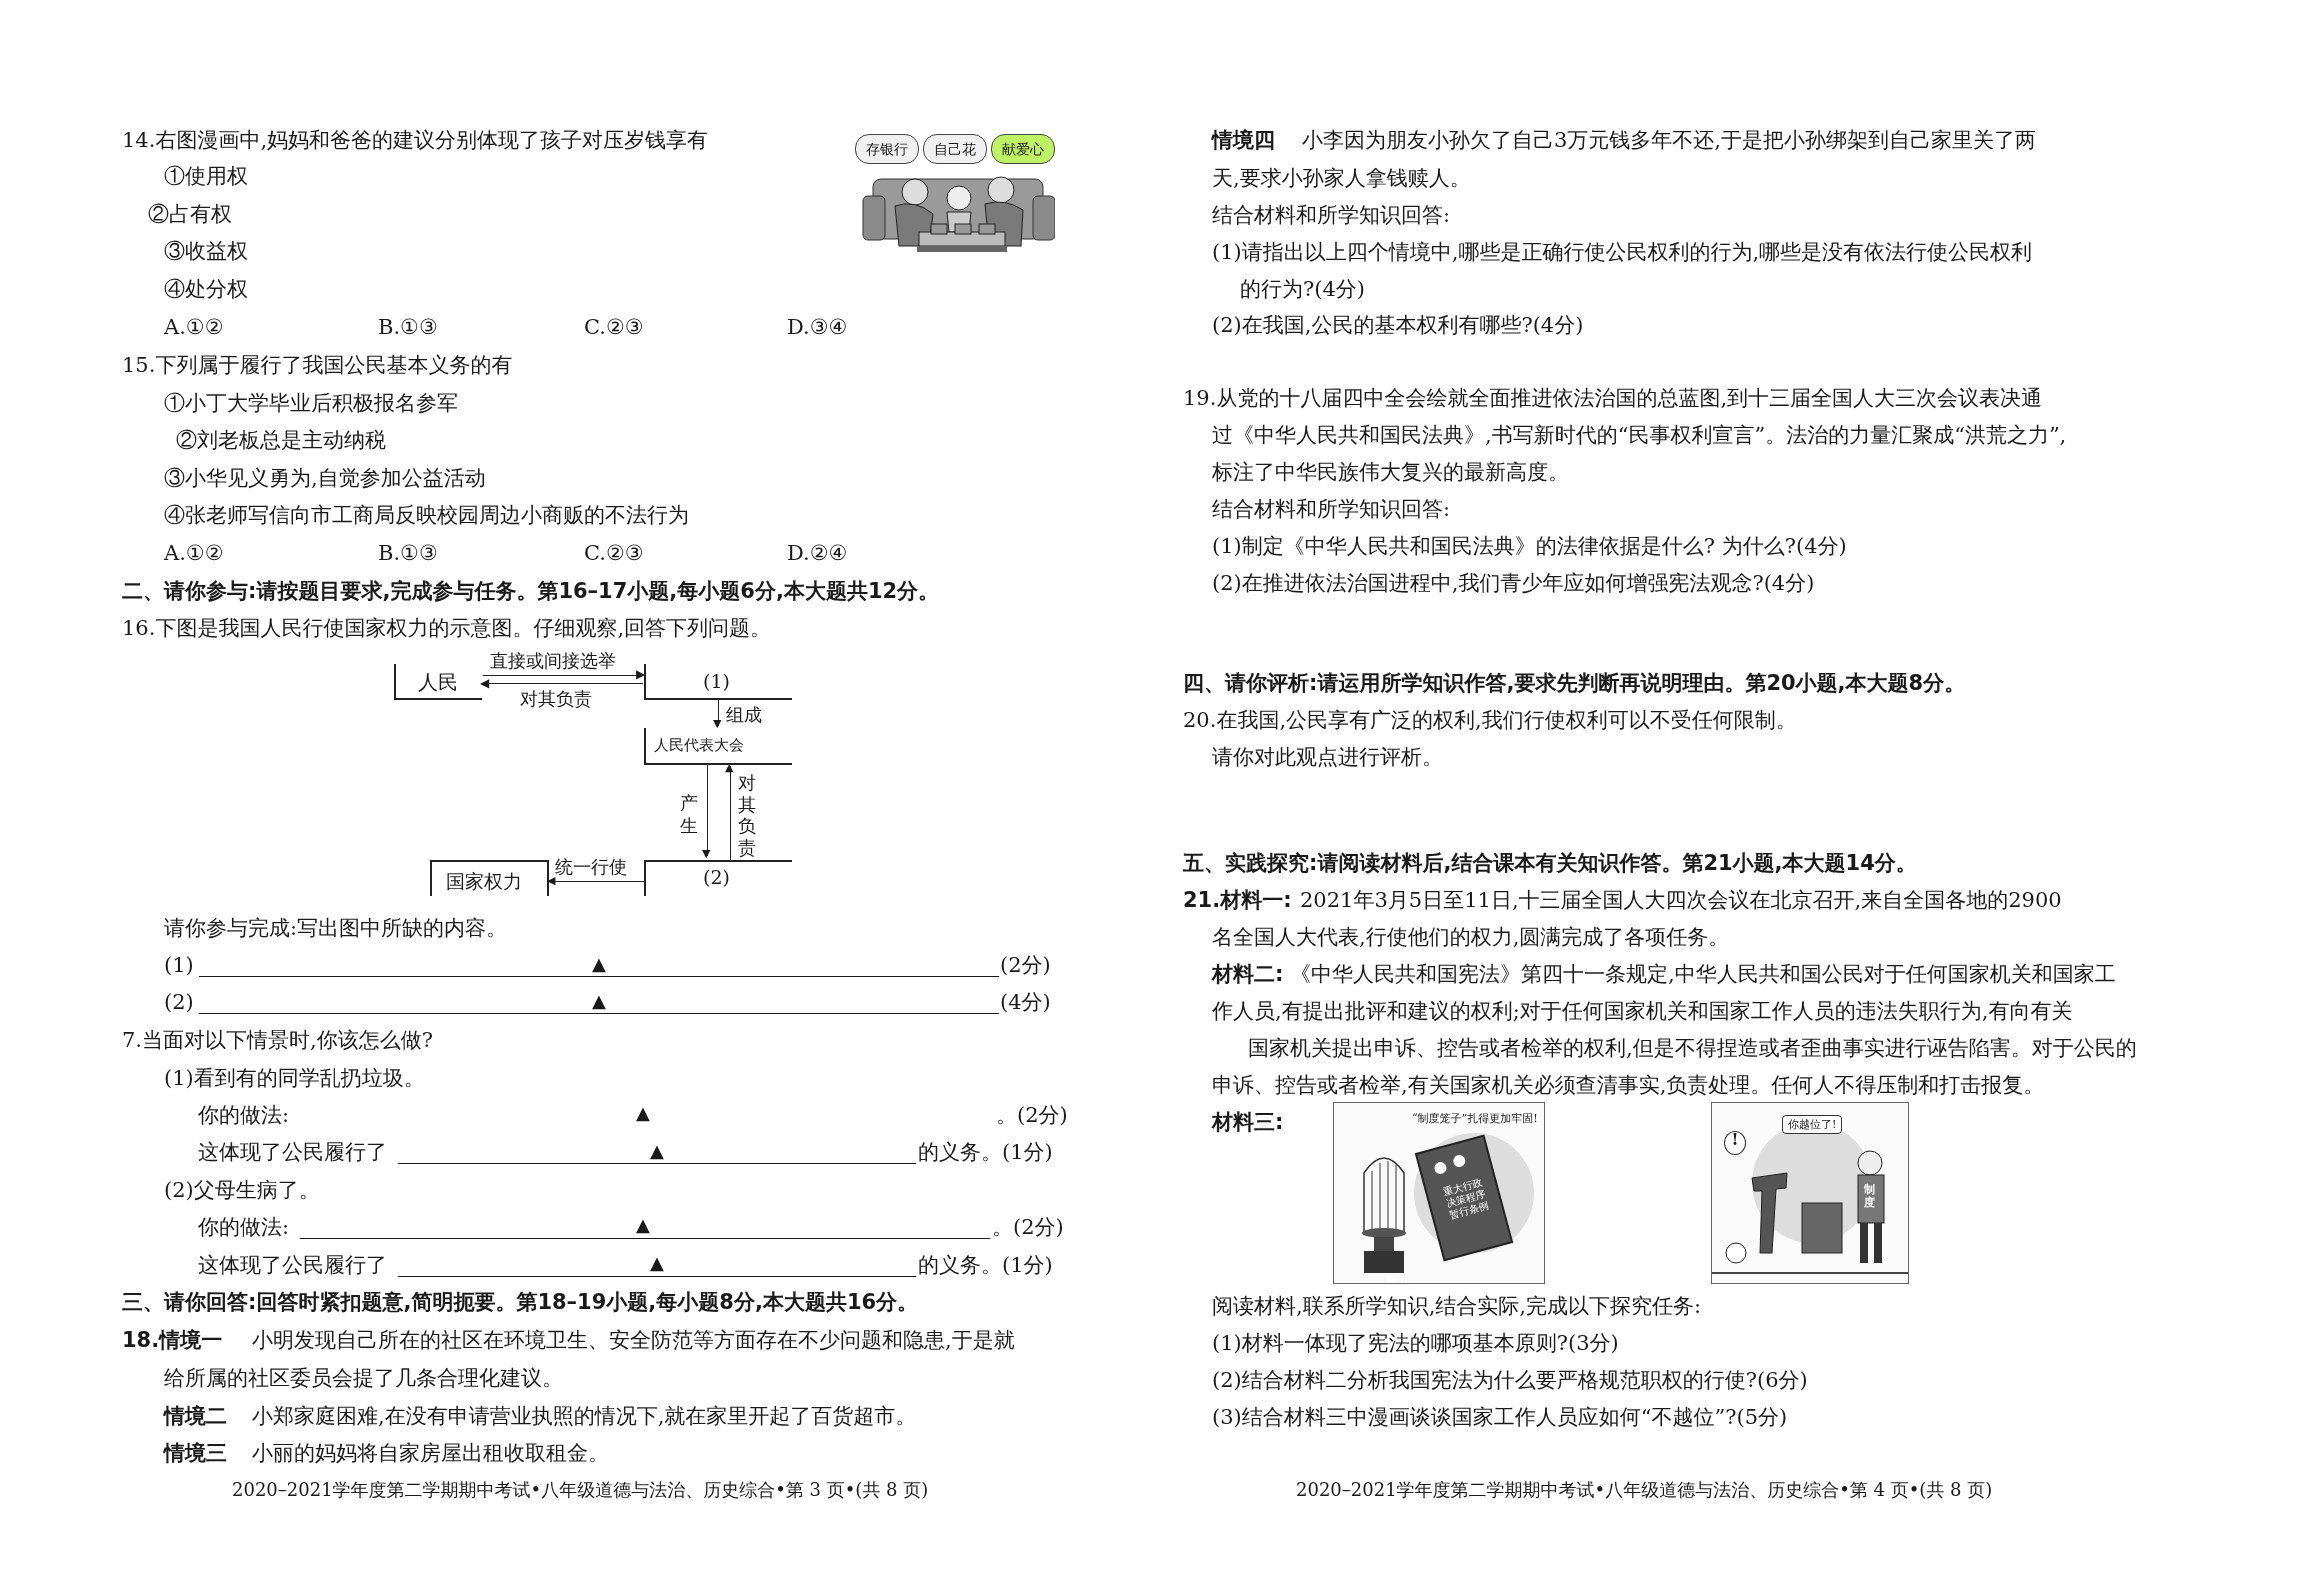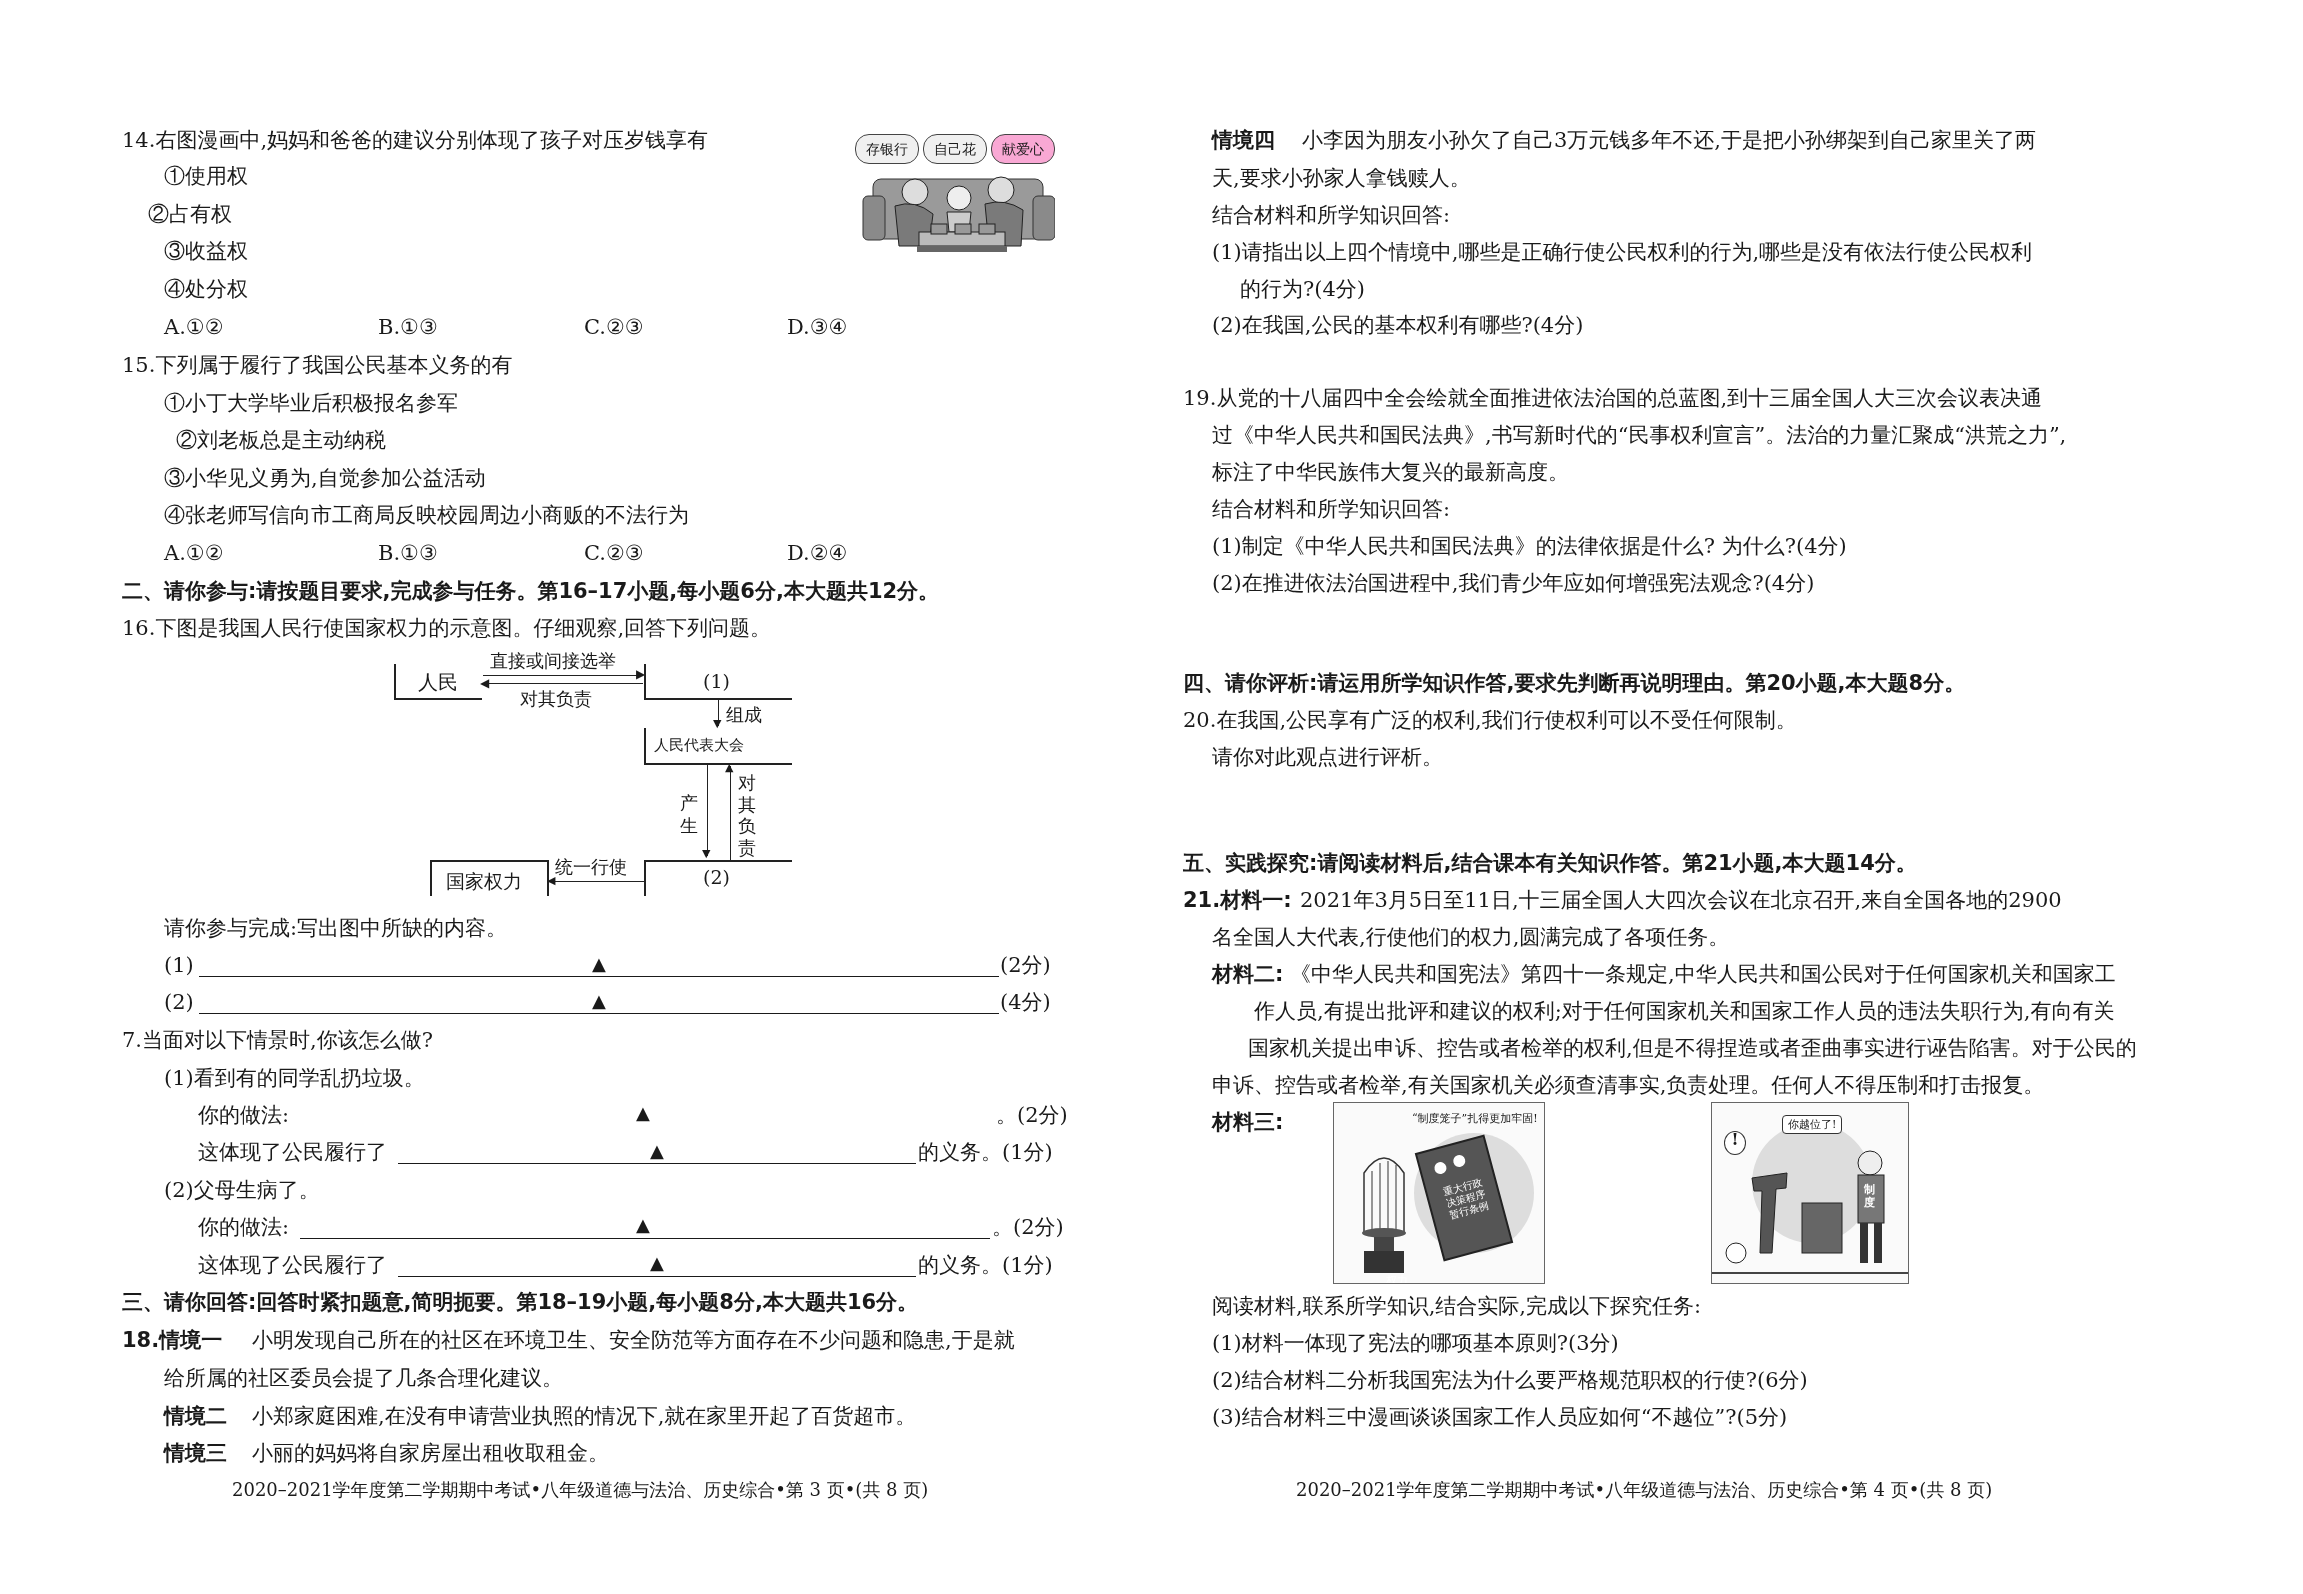--- a/index.html
+++ b/index.html
@@ -42,21 +42,21 @@
       <circle cx="146" cy="66" r="13" fill="#ddd" stroke="#222"></circle>
       <path d="M130 80 Q150 74 168 86 L166 122 L134 122 Z" fill="#7a7a7a" stroke="#222"></path>
       <rect x="64" y="108" width="86" height="14" fill="#bbb" stroke="#222"></rect>
       <rect x="62" y="122" width="90" height="6" fill="#666"></rect>
       <rect x="76" y="100" width="16" height="10" fill="#999" stroke="#222"></rect>
       <rect x="100" y="100" width="16" height="10" fill="#999" stroke="#222"></rect>
       <rect x="124" y="100" width="16" height="10" fill="#999" stroke="#222"></rect>
     </svg>
     <div class="abs" style="left:0px;top:10px;width:62px;height:28px;border:1.5px solid #444;border-radius:14px;font-size:14px;display:flex;align-items:center;justify-content:center;background:#f0f0f0;">存银行</div>
     <div class="abs" style="left:68px;top:10px;width:62px;height:28px;border:1.5px solid #444;border-radius:14px;font-size:14px;display:flex;align-items:center;justify-content:center;background:#f0f0f0;">自己花</div>
-    <div class="abs" style="left:136px;top:10px;width:62px;height:28px;border:1.5px solid #444;border-radius:14px;font-size:14px;display:flex;align-items:center;justify-content:center;background:#f9a8d4;">献爱心</div>
+    <div class="abs" style="left:136px;top:10px;width:62px;height:28px;border:1.5px solid #444;border-radius:14px;font-size:14px;display:flex;align-items:center;justify-content:center;background:#bef264;">献爱心</div>
   </div>
 
   <div class="abs" style="left:122px;top:355px;">15.下列属于履行了我国公民基本义务的有</div>
   <div class="abs" style="left:164px;top:393px;">①小丁大学毕业后积极报名参军</div>
   <div class="abs" style="left:176px;top:430px;">②刘老板总是主动纳税</div>
   <div class="abs" style="left:164px;top:468px;">③小华见义勇为,自觉参加公益活动</div>
   <div class="abs" style="left:164px;top:505px;">④张老师写信向市工商局反映校园周边小商贩的不法行为</div>
   <div class="abs" style="left:164px;top:543px;">A.①②</div>
   <div class="abs" style="left:378px;top:543px;">B.①③</div>
   <div class="abs" style="left:584px;top:543px;">C.②③</div>
@@ -174,21 +174,21 @@
   <div class="abs sec" style="left:1183px;top:673px;">四、请你评析:请运用所学知识作答,要求先判断再说明理由。第20小题,本大题8分。</div>
   <div class="abs" style="left:1183px;top:710px;">20.在我国,公民享有广泛的权利,我们行使权利可以不受任何限制。</div>
   <div class="abs" style="left:1212px;top:747px;">请你对此观点进行评析。</div>
 
   <div class="abs sec" style="left:1183px;top:853px;">五、实践探究:请阅读材料后,结合课本有关知识作答。第21小题,本大题14分。</div>
   <div class="abs sec" style="left:1183px;top:890px;">21.材料一:</div>
   <div class="abs" style="left:1300px;top:890px;">2021年3月5日至11日,十三届全国人大四次会议在北京召开,来自全国各地的2900</div>
   <div class="abs" style="left:1212px;top:927px;">名全国人大代表,行使他们的权力,圆满完成了各项任务。</div>
   <div class="abs sec" style="left:1212px;top:964px;">材料二:</div>
   <div class="abs" style="left:1290px;top:964px;">《中华人民共和国宪法》第四十一条规定,中华人民共和国公民对于任何国家机关和国家工</div>
-  <div class="abs" style="left:1212px;top:1001px;margin-left:42px;">作人员,有提出批评和建议的权利;对于任何国家机关和国家工作人员的违法失职行为,有向有关</div>
+  <div class="abs" style="left:1212px;top:1001px;">作人员,有提出批评和建议的权利;对于任何国家机关和国家工作人员的违法失职行为,有向有关</div>
   <div class="abs" style="left:1248px;top:1038px;">国家机关提出申诉、控告或者检举的权利,但是不得捏造或者歪曲事实进行诬告陷害。对于公民的</div>
   <div class="abs" style="left:1212px;top:1075px;">申诉、控告或者检举,有关国家机关必须查清事实,负责处理。任何人不得压制和打击报复。</div>
   <div class="abs sec" style="left:1212px;top:1112px;">材料三:</div>
 
   <div class="cartoon" style="left:1333px;top:1102px;width:210px;height:180px;">
     <svg width="210" height="180" viewBox="0 0 210 180">
       <circle cx="140" cy="90" r="60" fill="#ddd"></circle>
       <path d="M30 70 Q50 40 70 70 L70 130 L30 130 Z" fill="none" stroke="#333" stroke-width="1.5"></path>
       <line x1="38" y1="68" x2="38" y2="130" stroke="#333"></line>
         <line x1="46" y1="60" x2="46" y2="130" stroke="#333"></line>

